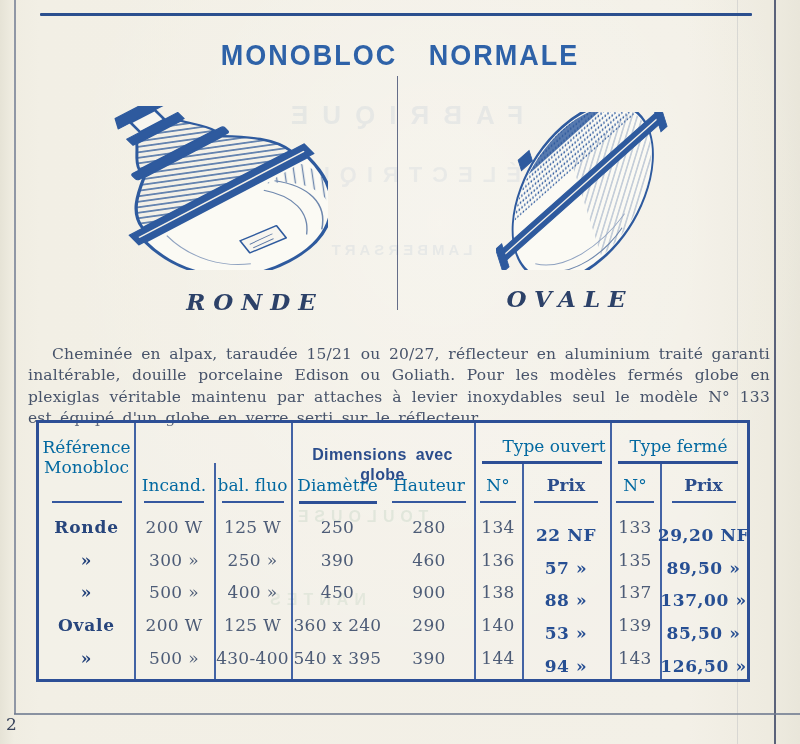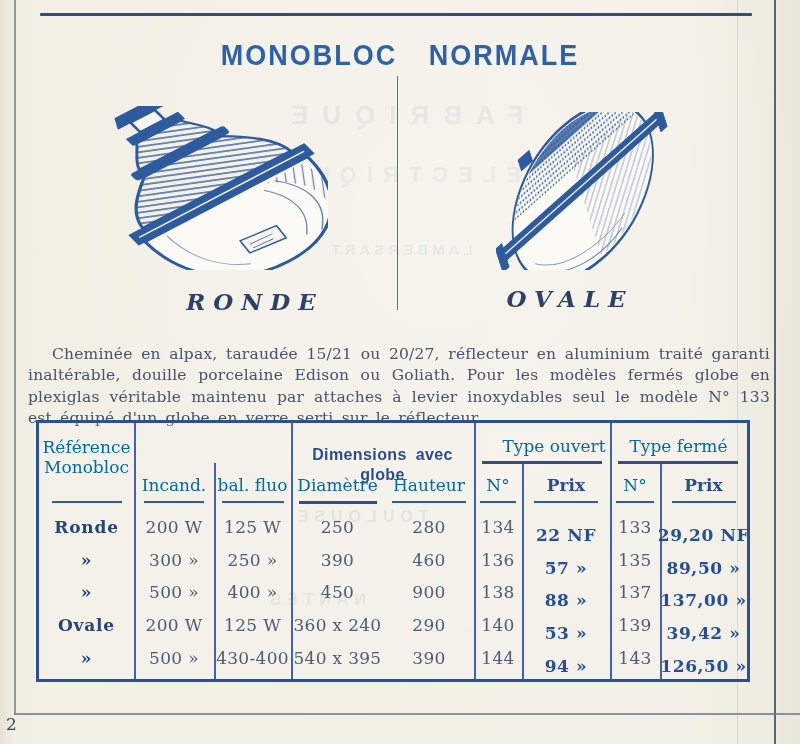--- a/index.html
+++ b/index.html
@@ -223,21 +223,21 @@
       <div class="cell col7">137</div>
       <div class="cell col8">137,00 »</div>
       <div class="cell col0">Ovale</div>
       <div class="cell col1">200 W</div>
       <div class="cell col2">125 W</div>
       <div class="cell col3">360 x 240</div>
       <div class="cell col4">290</div>
       <div class="cell col5">140</div>
       <div class="cell col6">53 »</div>
       <div class="cell col7">139</div>
-      <div class="cell col8">39,42 »</div>
+      <div class="cell col8">85,50 »</div>
       <div class="cell col0">»</div>
       <div class="cell col1">500 »</div>
       <div class="cell col2">430-400</div>
       <div class="cell col3">540 x 395</div>
       <div class="cell col4">390</div>
       <div class="cell col5">144</div>
       <div class="cell col6">94 »</div>
       <div class="cell col7">143</div>
       <div class="cell col8">126,50 »</div>
     </div>

